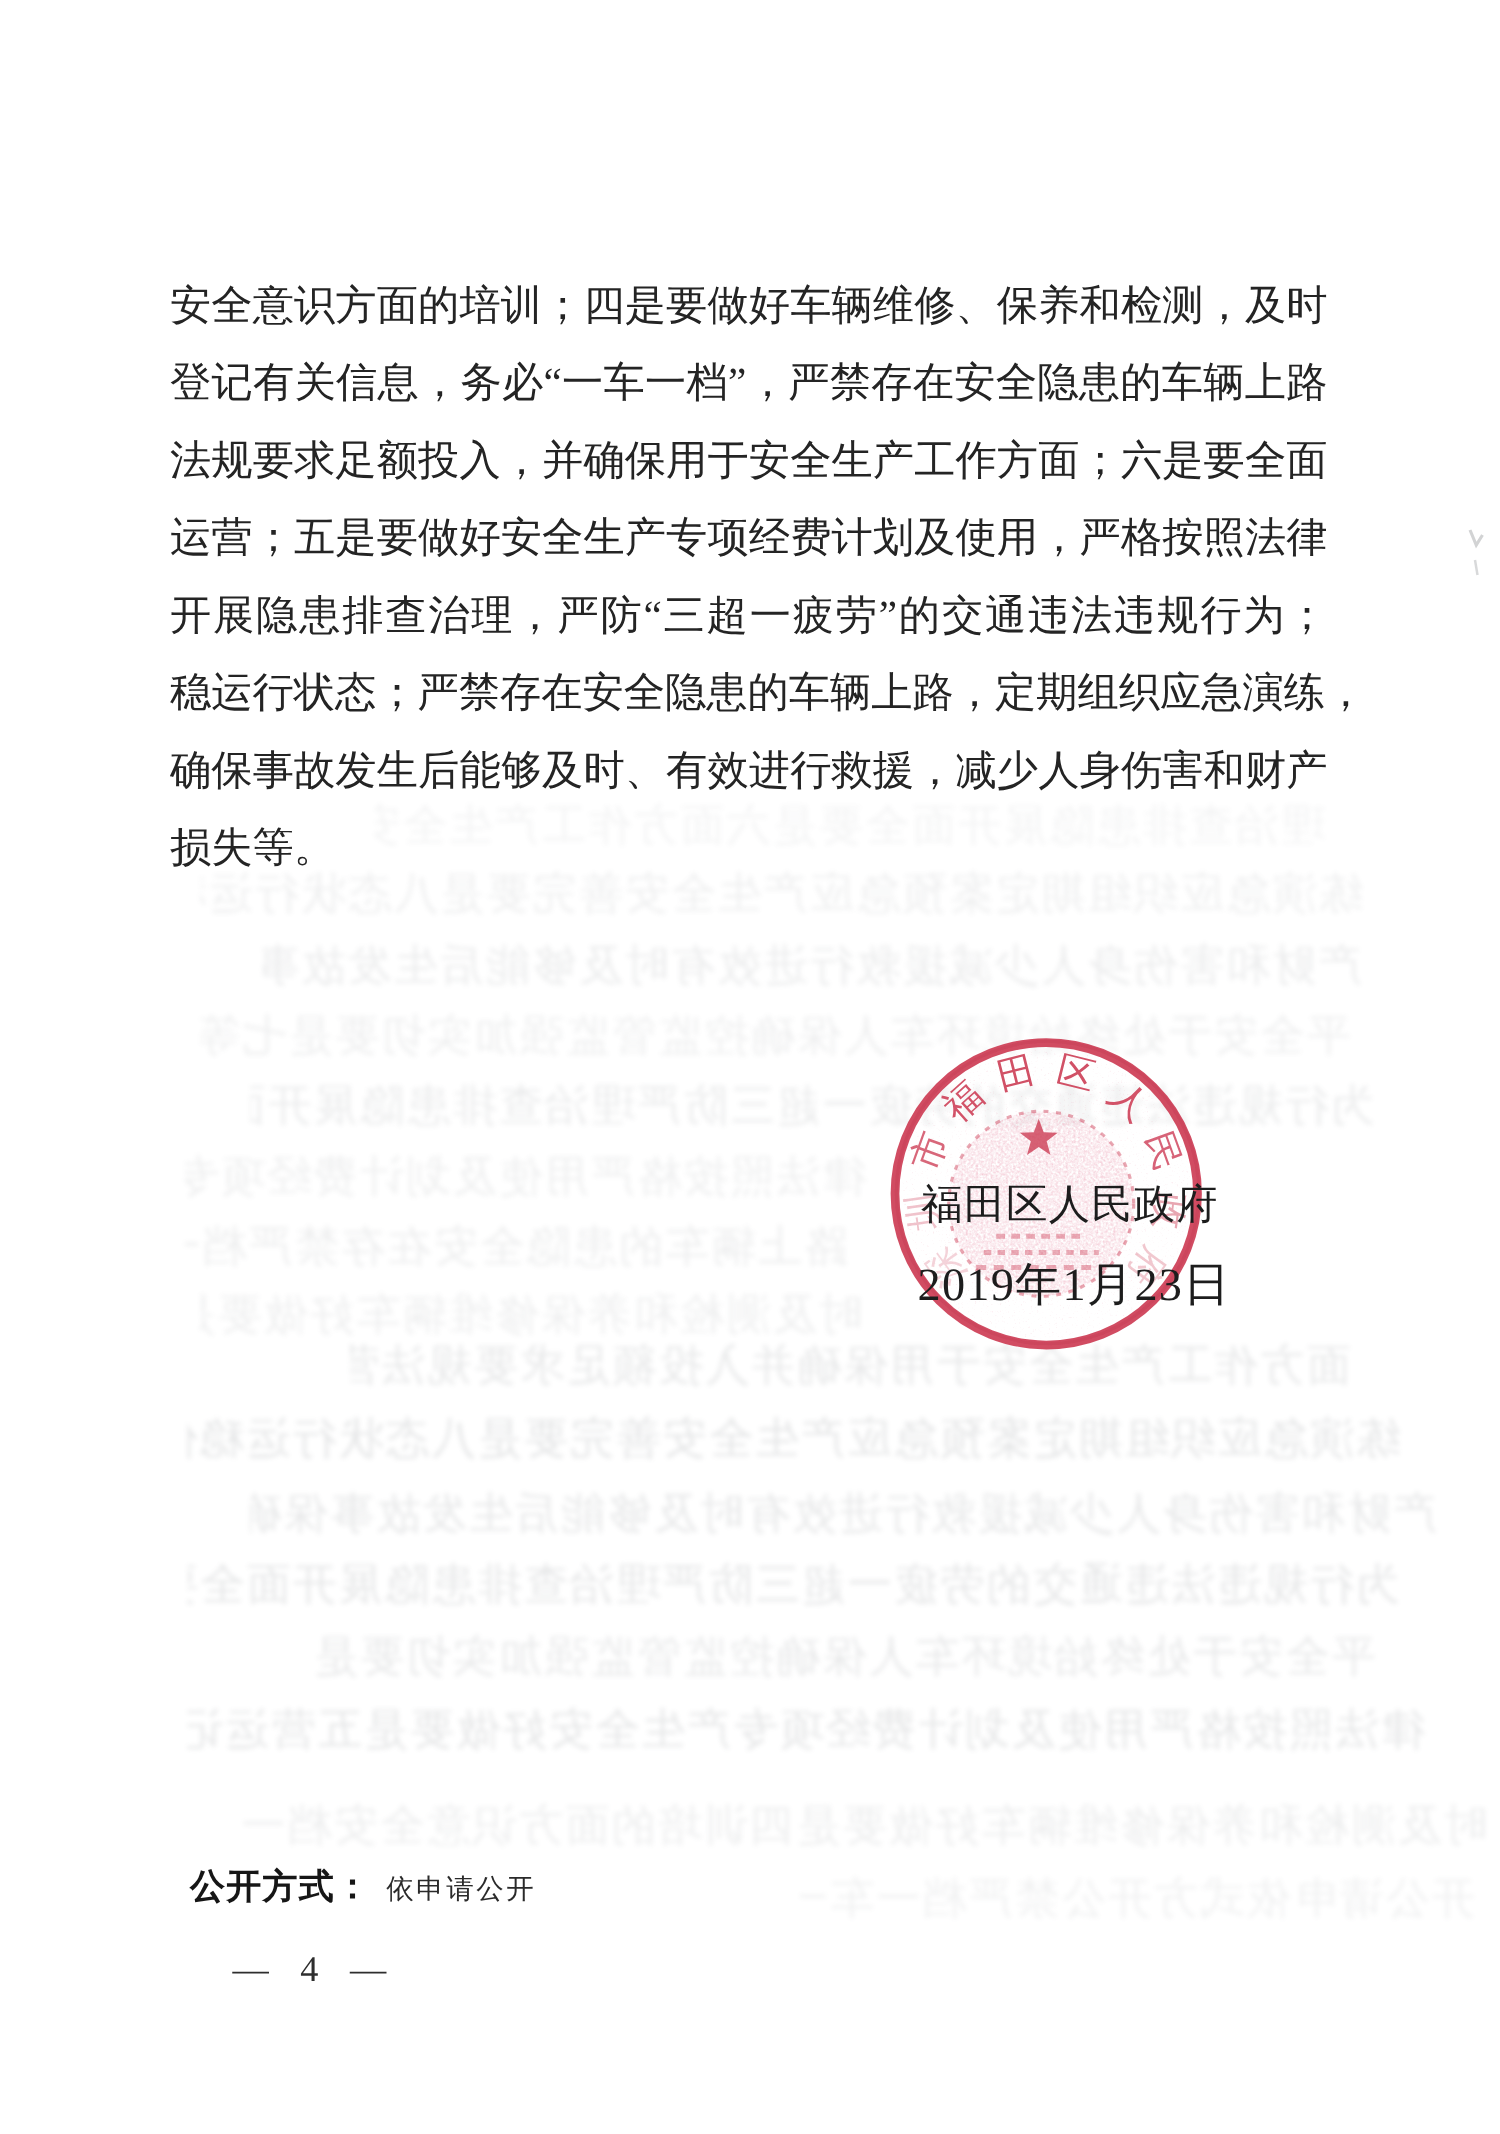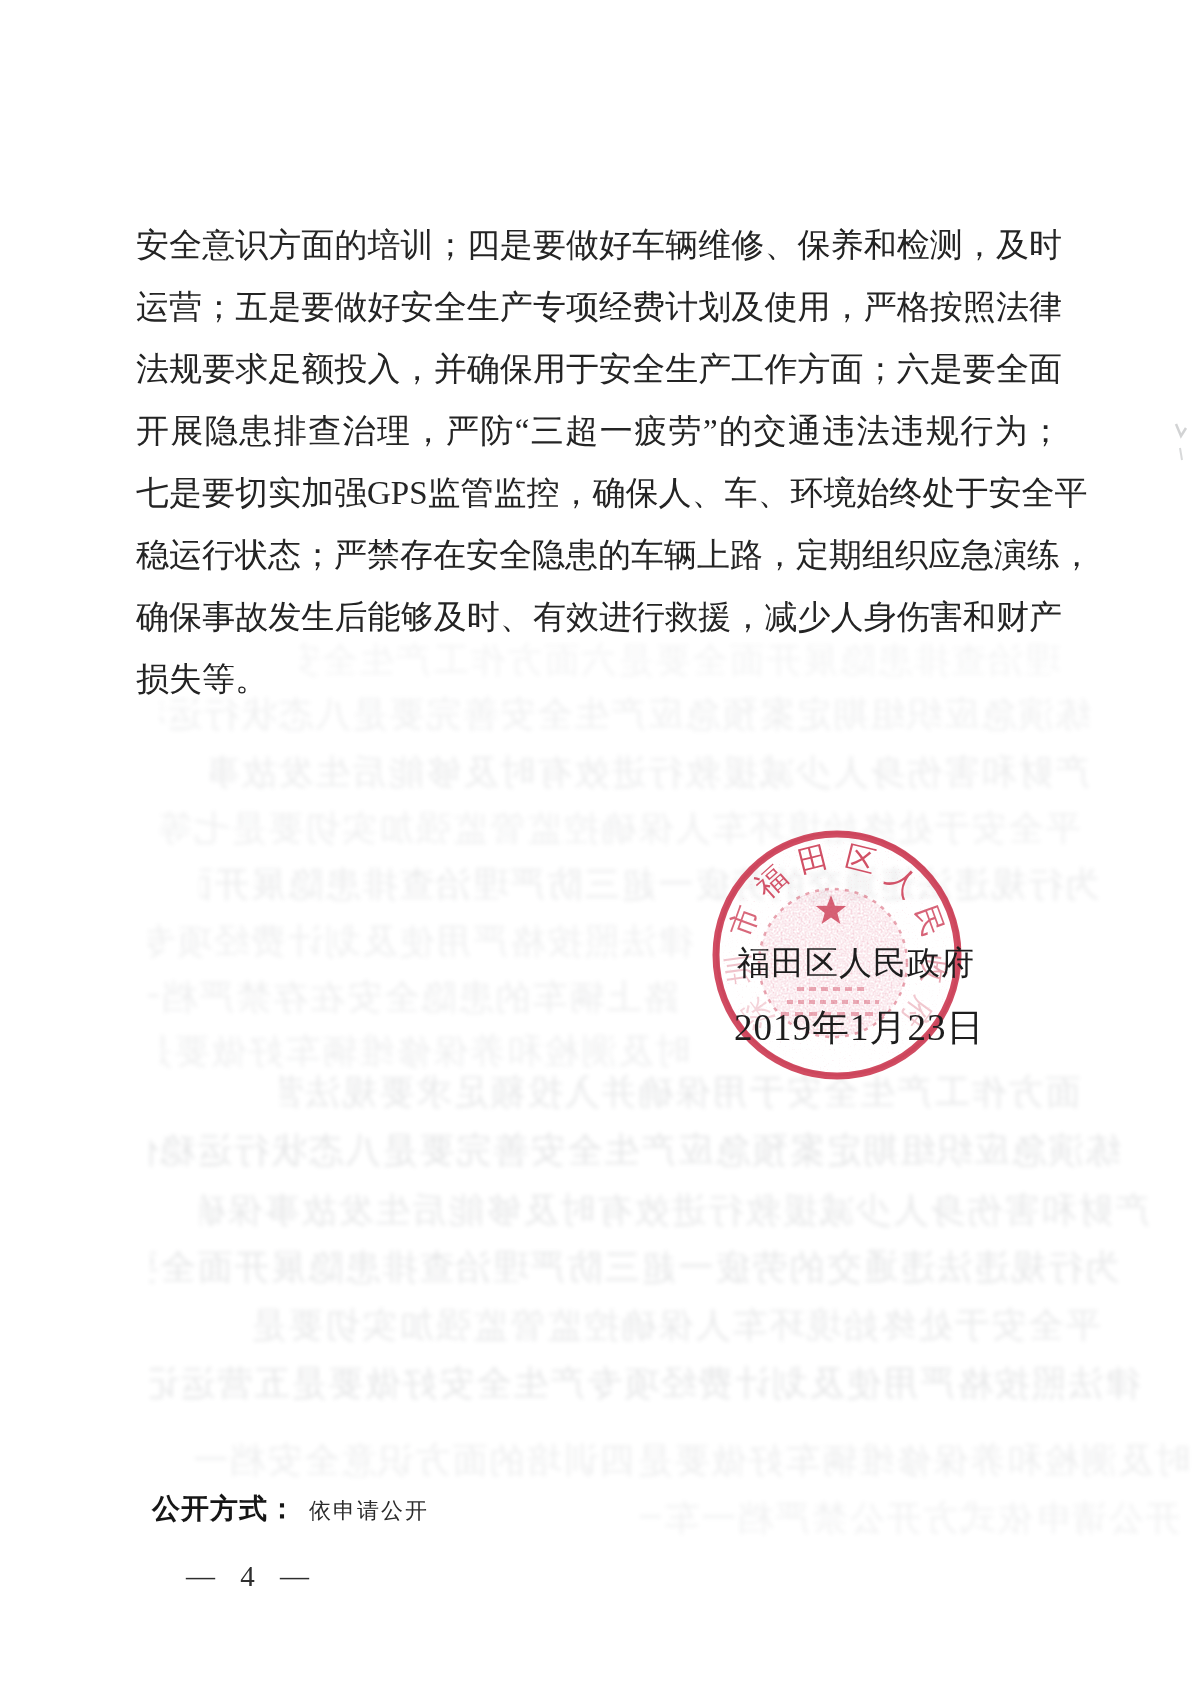--- a/index.html
+++ b/index.html
@@ -44,24 +44,24 @@
   }
   .stray-mark{position:absolute;left:1172px;top:422px;opacity:.38;filter:blur(.6px);}
 </style>
 </head>
 <body>
 
 <div class="page">
 
   <div class="body-text">
     <div class="body-line">安全意识方面的培训；四是要做好车辆维修、保养和检测，及时</div>
+    <div class="body-line">登记有关信息，务必“一车一档”，严禁存在安全隐患的车辆上路</div>
+    <div class="body-line">法规要求足额投入，并确保用于安全生产工作方面；六是要全面</div>
     <div class="body-line">运营；五是要做好安全生产专项经费计划及使用，严格按照法律</div>
-    <div class="body-line">法规要求足额投入，并确保用于安全生产工作方面；六是要全面</div>
     <div class="body-line">开展隐患排查治理，严防“三超一疲劳”的交通违法违规行为；</div>
-    <div class="body-line">七是要切实加强GPS监管监控，确保人、车、环境始终处于安全平</div>
     <div class="body-line">稳运行状态；严禁存在安全隐患的车辆上路，定期组织应急演练，</div>
     <div class="body-line">确保事故发生后能够及时、有效进行救援，减少人身伤害和财产</div>
     <div class="body-line last">损失等。</div>
   </div>
 
   <div id="bleed-layer">
       <div class="bleed-line" style="top: 640px; left: 300px; width: 760px; opacity: 0.07;">理治查排患隐展开面全要是六面方作工产生全安于用保确并</div>
       <div class="bleed-line" style="top: 694px; left: 160px; width: 930px; opacity: 0.1;">练演急应织组期定案预急应产生全安善完要是八态状行运稳</div>
       <div class="bleed-line" style="top: 752px; left: 210px; width: 880px; opacity: 0.12;">产财和害伤身人少减援救行进效有时及够能后生发故事保确</div>
       <div class="bleed-line" style="top: 808px; left: 160px; width: 920px; opacity: 0.1;">平全安于处终始境环车人保确控监管监强加实切要是七等失损</div>

